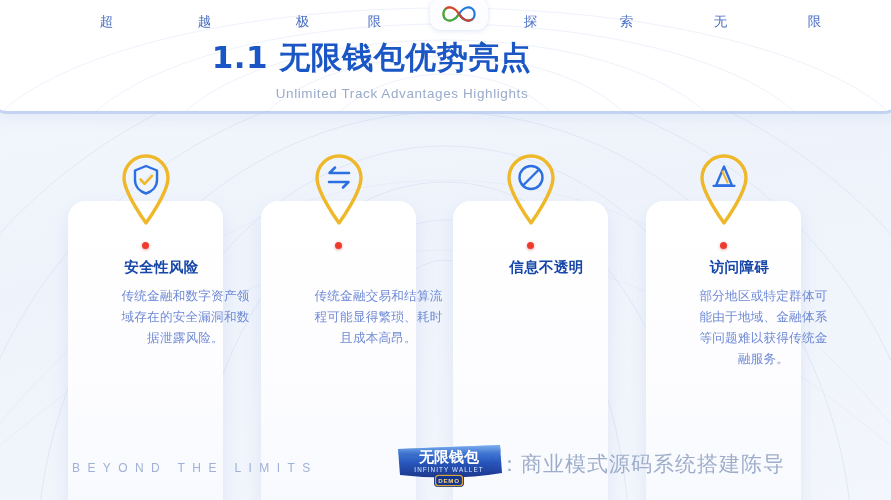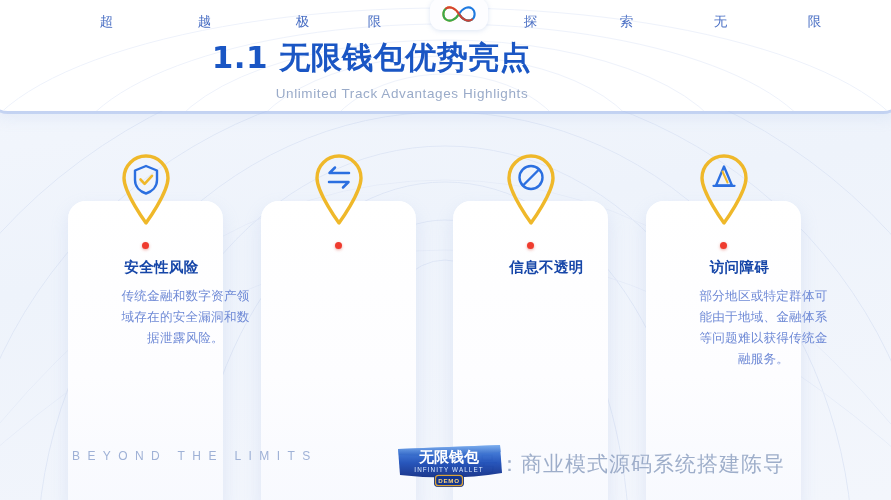--- a/index.html
+++ b/index.html
@@ -92,21 +92,21 @@
   .card-body{
     position:absolute;top:84px;left:9px;width:137px;
     font-family:"DejaVu Sans",sans-serif;
     font-size:12.6px;line-height:21px;color:#6f8ad6;
     text-align:center;letter-spacing:.2px;margin-left:40px;
   }
 
   
   .footer{position:absolute;left:0;top:438px;width:891px;height:62px;}
   .beyond{
-    position:absolute;left:72px;top:11px;
+    position:absolute;left:72px;top:23px;
     font-family:"Liberation Sans",sans-serif;
     font-size:12px;letter-spacing:7.4px;color:#9fb1d6;font-weight:400;
   }
   .wallet-badge{
     position:absolute;left:390px;top:1px;width:120px;height:56px;
   }
   .watermark{
     position:absolute;left:455px;top:12px;width:436px;
     font-family:"DejaVu Sans",sans-serif;
     font-size:21px;color:#97a8c6;letter-spacing:1px;
@@ -194,20 +194,21 @@
       <div class="card-body">传统金融和数字资产领域存在的安全漏洞和数据泄露风险。</div>
     </div>
 
     <div class="card c2">
       <svg class="pin" viewBox="0 0 60 78">
         <path d="M30 74 C30 74 8 44 8 29 C8 16.8 17.8 7 30 7 C42.2 7 52 16.8 52 29 C52 44 30 74 30 74 Z" fill="none" stroke="#efb82a" stroke-width="3.4" stroke-linejoin="round" stroke-linecap="round"></path>
         <path d="M40 24 L20.5 24 L26 18.5" fill="none" stroke="#2b6fe0" stroke-width="2.5" stroke-linecap="round" stroke-linejoin="round"></path>
         <path d="M20 33 L39.5 33 L34 38.5" fill="none" stroke="#2b6fe0" stroke-width="2.5" stroke-linecap="round" stroke-linejoin="round"></path>
       </svg>
       <div class="dot"></div>
+      <div class="card-body">传统金融交易和结算流程可能显得繁琐、耗时且成本高昂。</div>
     </div>
 
     <div class="card c3">
       <svg class="pin" viewBox="0 0 60 78">
         <path d="M30 74 C30 74 8 44 8 29 C8 16.8 17.8 7 30 7 C42.2 7 52 16.8 52 29 C52 44 30 74 30 74 Z" fill="none" stroke="#efb82a" stroke-width="3.4" stroke-linejoin="round" stroke-linecap="round"></path>
         <circle cx="30" cy="28.5" r="11.5" fill="none" stroke="#2b6fe0" stroke-width="2.4"></circle>
         <line x1="22" y1="36.5" x2="38" y2="20.5" stroke="#2b6fe0" stroke-width="2.4" stroke-linecap="round"></line>
       </svg>
       <div class="dot"></div>
       <div class="card-title">信息不透明</div>

